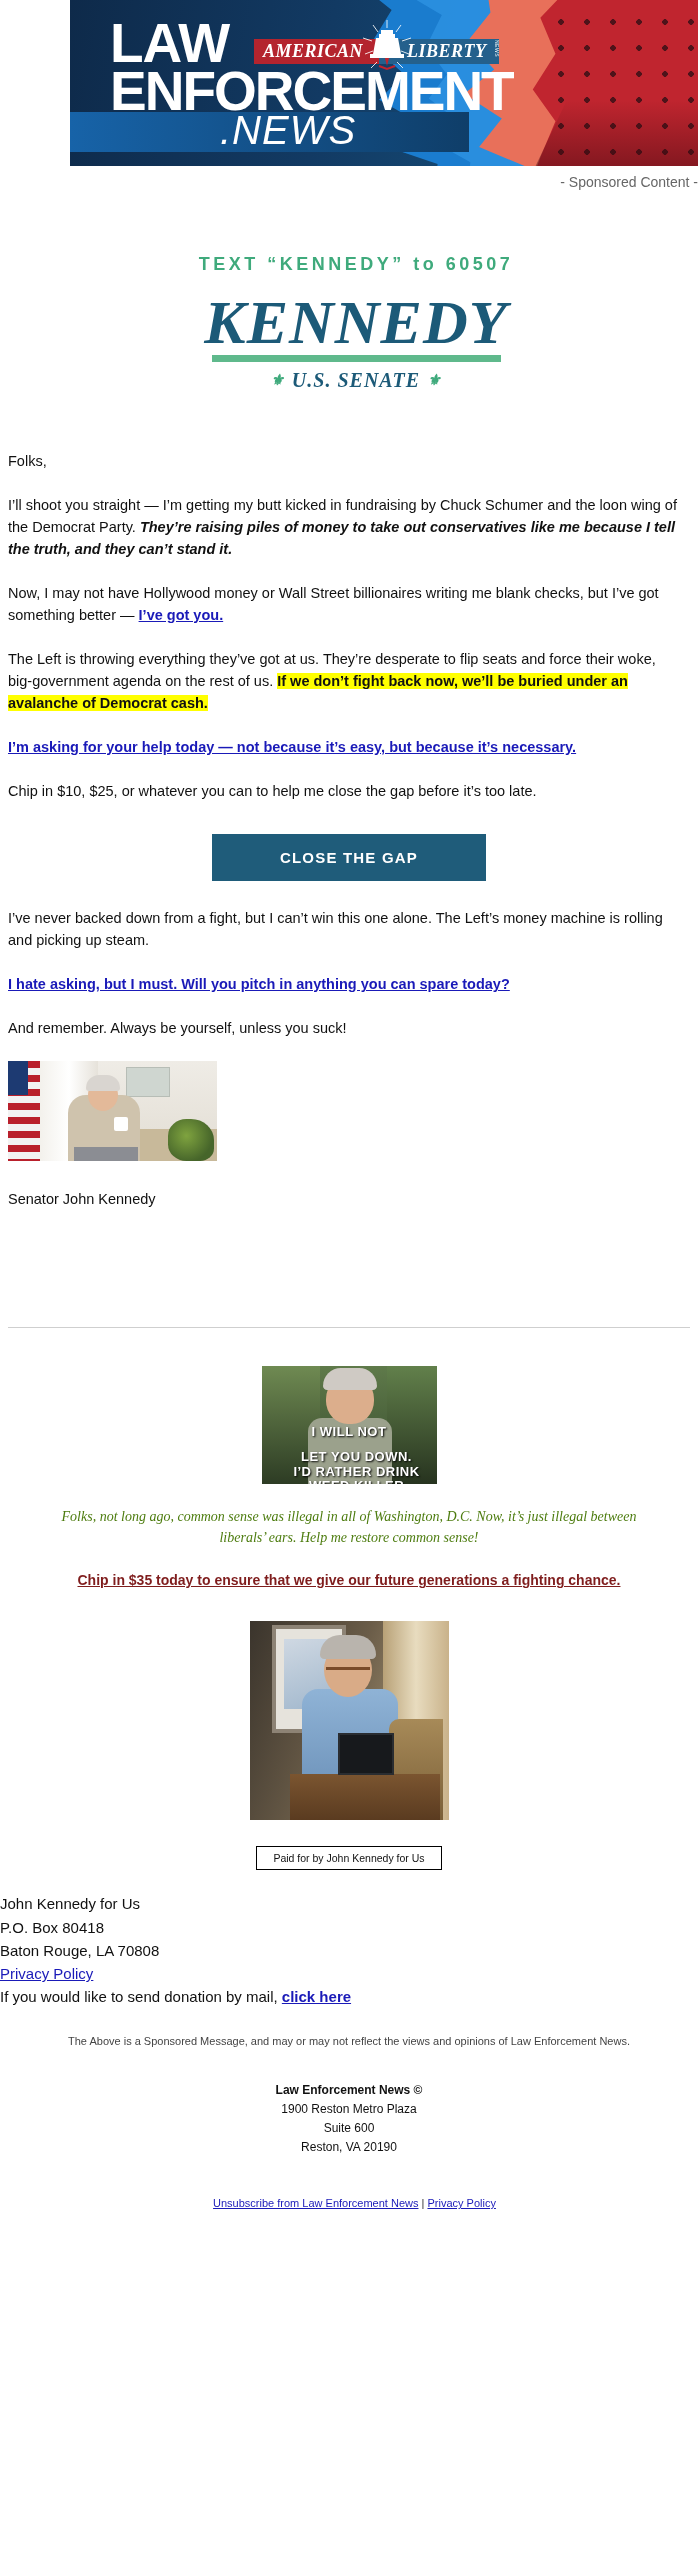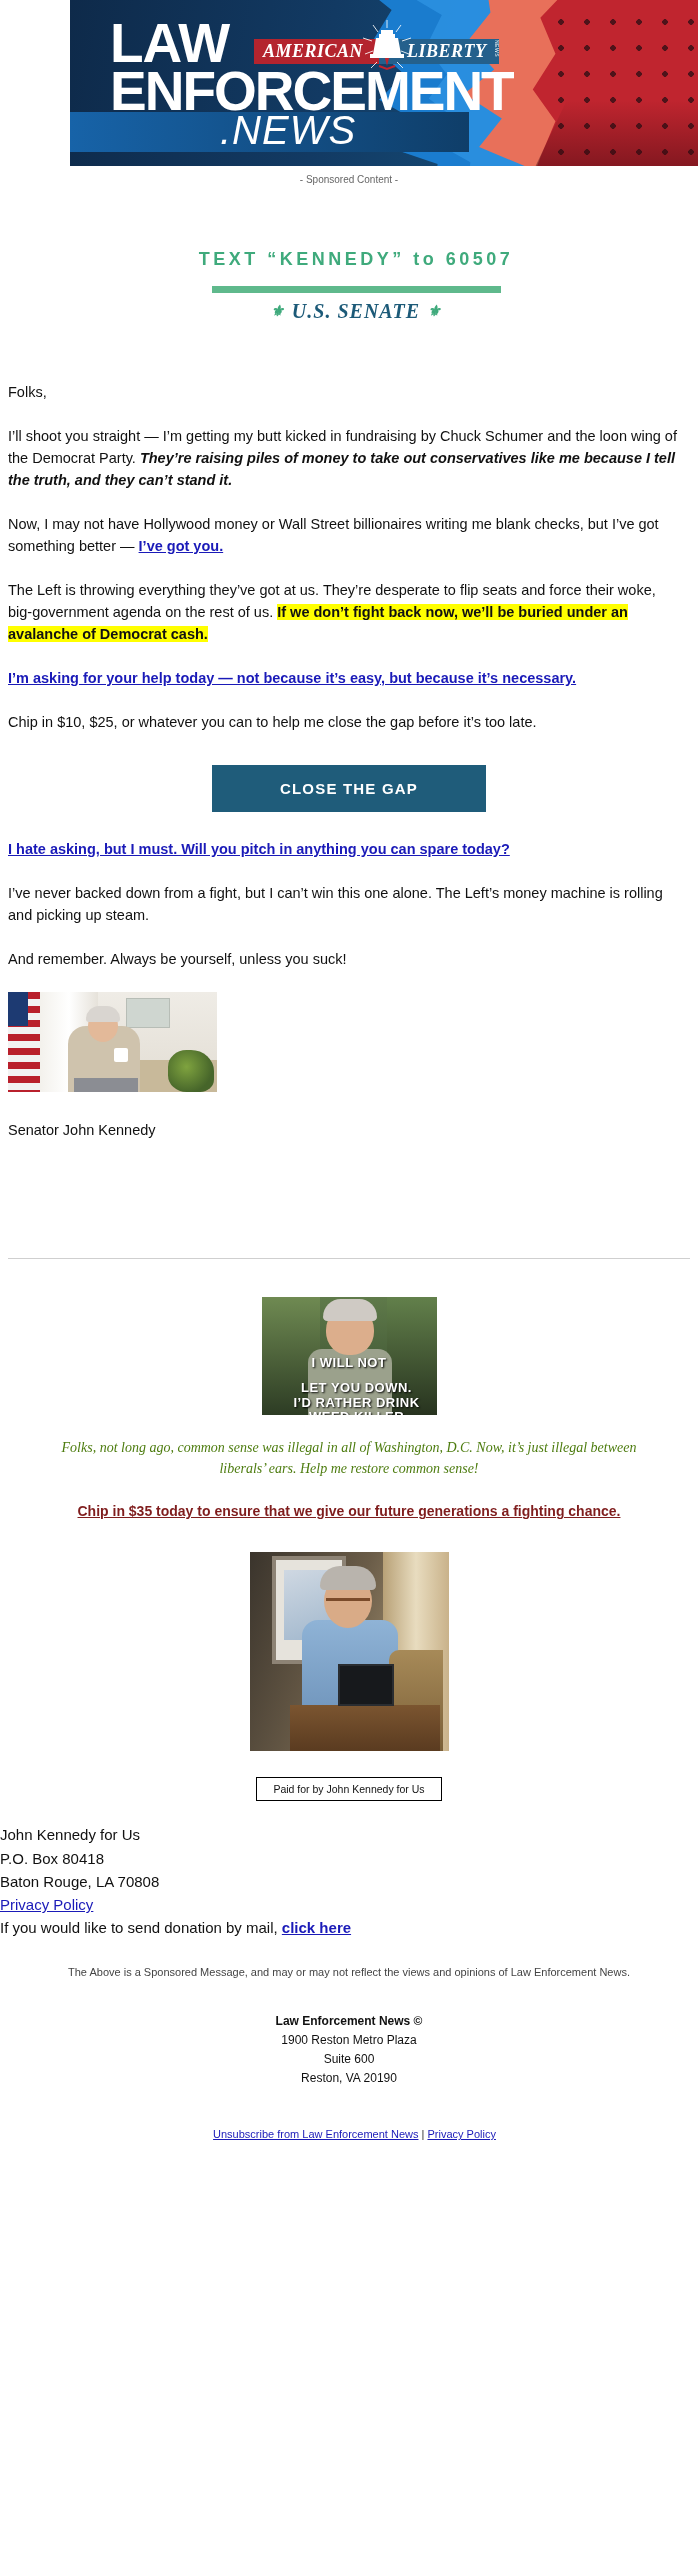--- a/index.html
+++ b/index.html
@@ -94,21 +94,21 @@
     letter-spacing:0.5px; margin-left:-14px;
   }
   .mh-al-news {
     position:absolute; right:-1px; top:2px;
     writing-mode:vertical-rl; font-size:5px; color:#fff; letter-spacing:0.5px;
   }
   .mh-bell {
     position:absolute; left:289px; top:20px; z-index:8; width:56px; height:58px;
   }
   .sponsored {
-    width:100%; text-align:center; font-size:10px; color:#666;
+    width:100%; text-align:right; font-size:14px; color:#666;
     padding:8px 0 4px 0; font-family:"Liberation Sans", sans-serif;
   }
 
   
   .kennedy-block { text-align:center; padding:60px 0 0 0;margin-left:14px; }
   .k-text-line {
     color:#3faa7c; font-weight:bold; font-size:18px; letter-spacing:3.5px;
     font-family:"Liberation Sans", sans-serif; margin-bottom:16px;
   }
   .k-name {
@@ -320,20 +320,21 @@
         <path d="M26 38 l2 8 l2 -8 z" fill="#c0252f"></path>
         <path d="M20 46 l8 3 l8 -3" stroke="#c0252f" stroke-width="2" fill="none"></path>
       </svg>
     </div>
   </div>
 
   <div class="sponsored">- Sponsored Content -</div>
 
   <div class="kennedy-block">
     <div class="k-text-line">TEXT “KENNEDY” to 60507</div>
+    <div class="k-name">KENNEDY</div>
     <div class="k-rule"></div>
     <div class="k-senate">
       <span class="k-fleur">⚜</span><span>U.S. SENATE</span><span class="k-fleur">⚜</span>
     </div>
   </div>
 
   <div class="body-copy">
 
     <p>Folks,</p>
 
@@ -347,22 +348,22 @@
     <p><a href="#" class="lnk">I’m asking for your help today — not because it’s easy, but because it’s necessary.</a></p>
 
     <p>Chip in $10, $25, or whatever you can to help me close the gap before it’s too late.</p>
   </div>
 
   <div class="cta-wrap">
     <button class="cta-btn">CLOSE THE GAP</button>
   </div>
 
   <div class="body-copy" style="padding-top:0">
+    <p>I’ve never backed down from a fight, but I can’t win this one alone. The Left’s money machine is rolling and picking up steam.</p>
     <p><a href="#" class="lnk">I hate asking, but I must. Will you pitch in anything you can spare today?</a></p>
-    <p>I’ve never backed down from a fight, but I can’t win this one alone. The Left’s money machine is rolling and picking up steam.</p>
     <p>And remember. Always be yourself, unless you suck!</p>
   </div>
 
   <div class="photo1">
     <div class="p1-wall"></div>
     <div class="p1-window"></div>
     <div class="p1-bench"></div>
     <div class="p1-plant"></div>
     <div class="p1-column"></div>
     <div class="p1-flag"></div>

